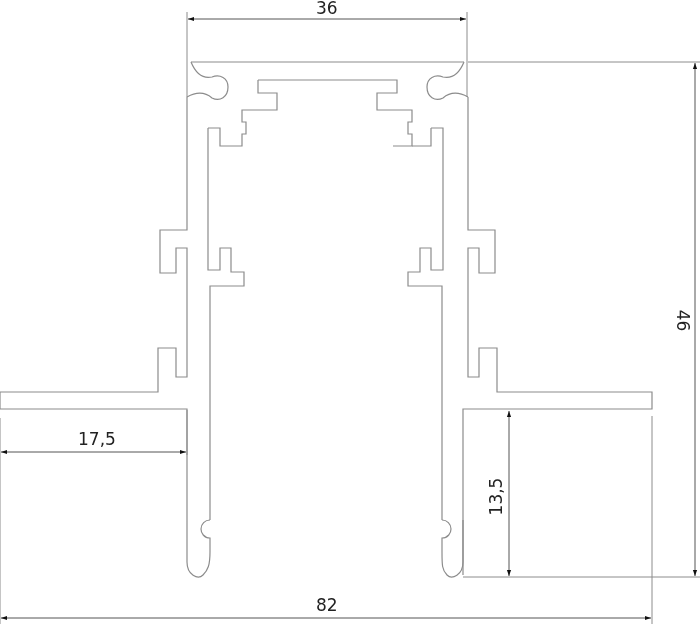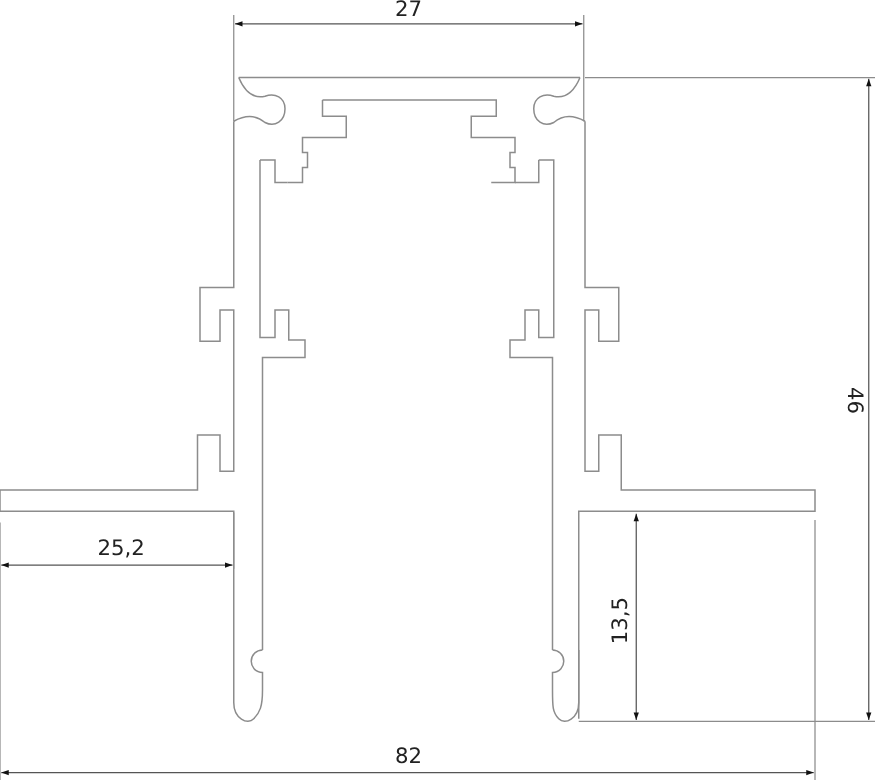--- a/index.html
+++ b/index.html
@@ -64,17 +64,17 @@
 
   <g fill="none" stroke="#555555" stroke-width="1">
     <line x1="188" y1="19" x2="466" y2="19" marker-start="url(#arrow)" marker-end="url(#arrow)"></line>
     <line x1="695" y1="63" x2="695" y2="576" marker-start="url(#arrow)" marker-end="url(#arrow)"></line>
     <line x1="1" y1="452" x2="186" y2="452" marker-start="url(#arrow)" marker-end="url(#arrow)"></line>
     <line x1="509" y1="411" x2="509" y2="576" marker-start="url(#arrow)" marker-end="url(#arrow)"></line>
     <line x1="1" y1="618" x2="651" y2="618" marker-start="url(#arrow)" marker-end="url(#arrow)"></line>
   </g>
 </svg>
 
-<div class="dim-label" style="left:316px; top:0px;">27</div>
+<div class="dim-label" style="left:316px; top:0px;">36</div>
 <div class="dim-label rot-cw" style="left:672px; top:312px;">46</div>
-<div class="dim-label" style="left:78px; top:431px;">25,2</div>
+<div class="dim-label" style="left:78px; top:431px;">17,5</div>
 <div class="dim-label rot-ccw" style="left:478px; top:488px;">13,5</div>
 <div class="dim-label" style="left:316px; top:597px;">82</div>
 
 </body></html>

